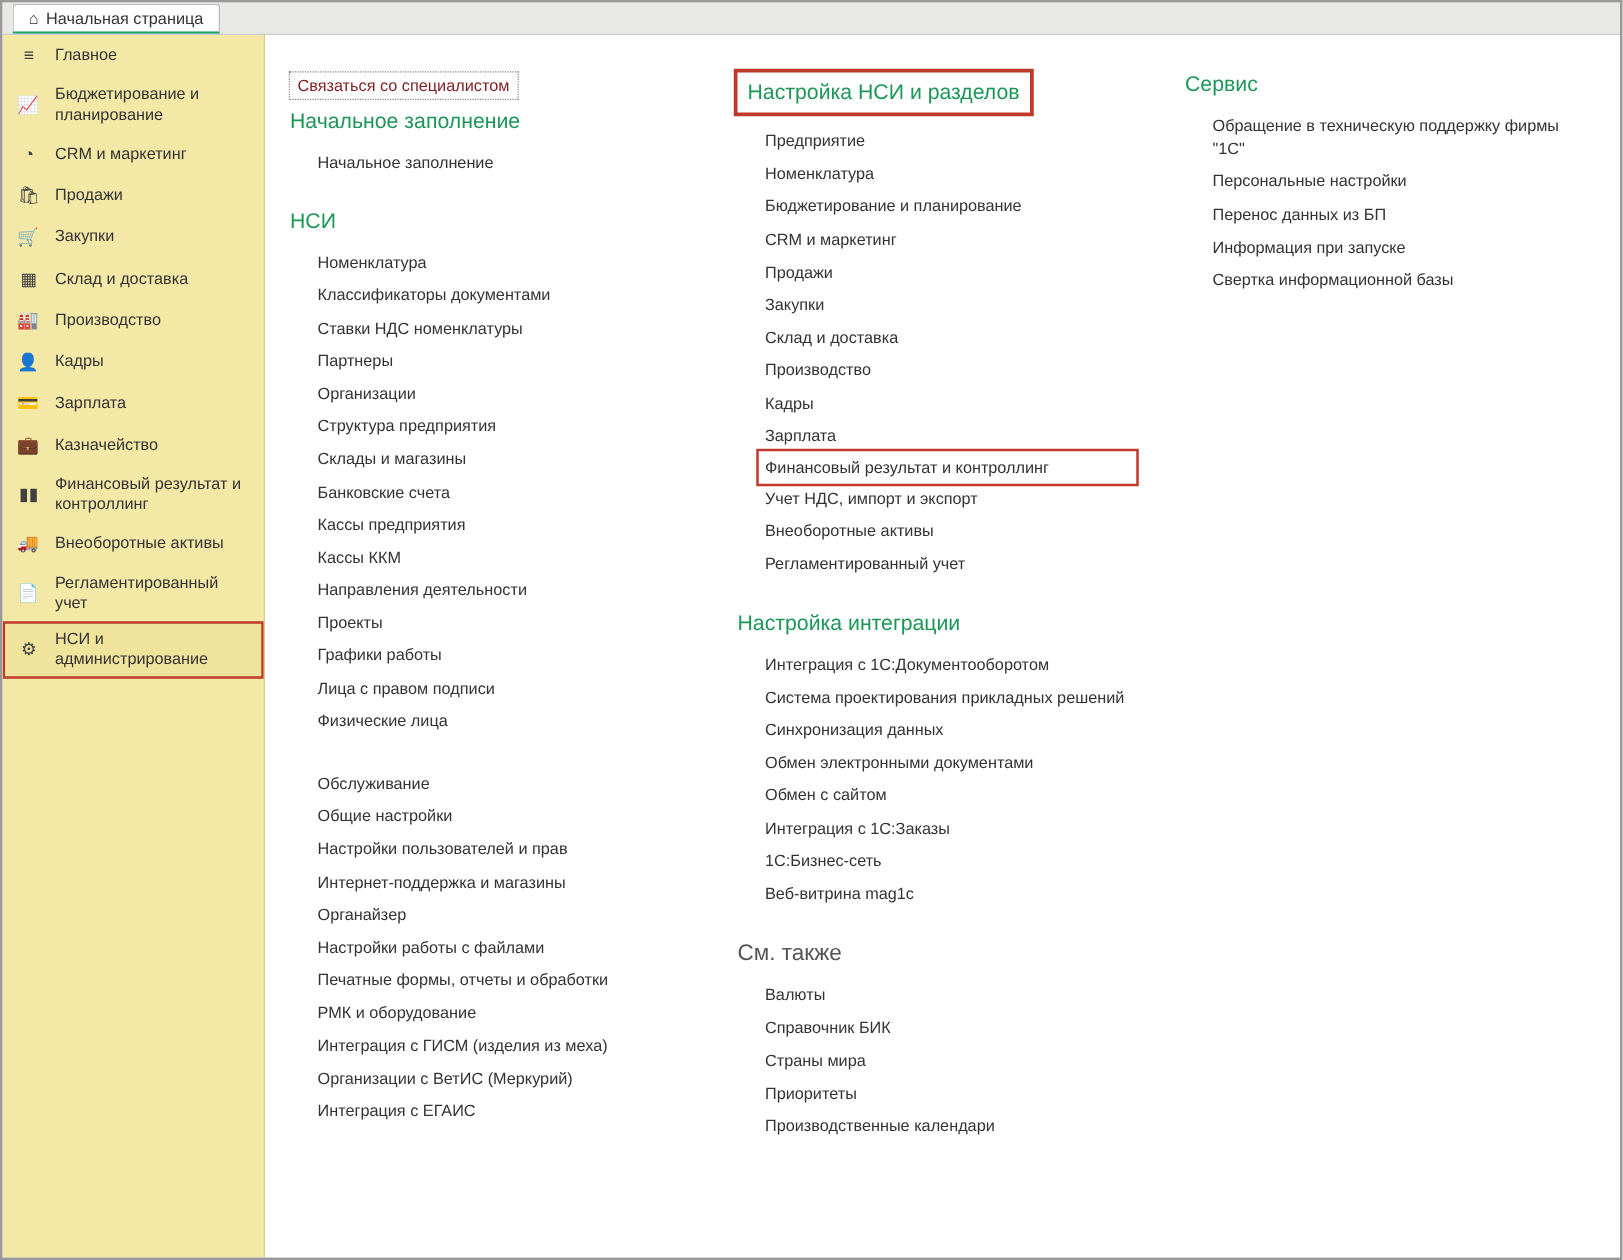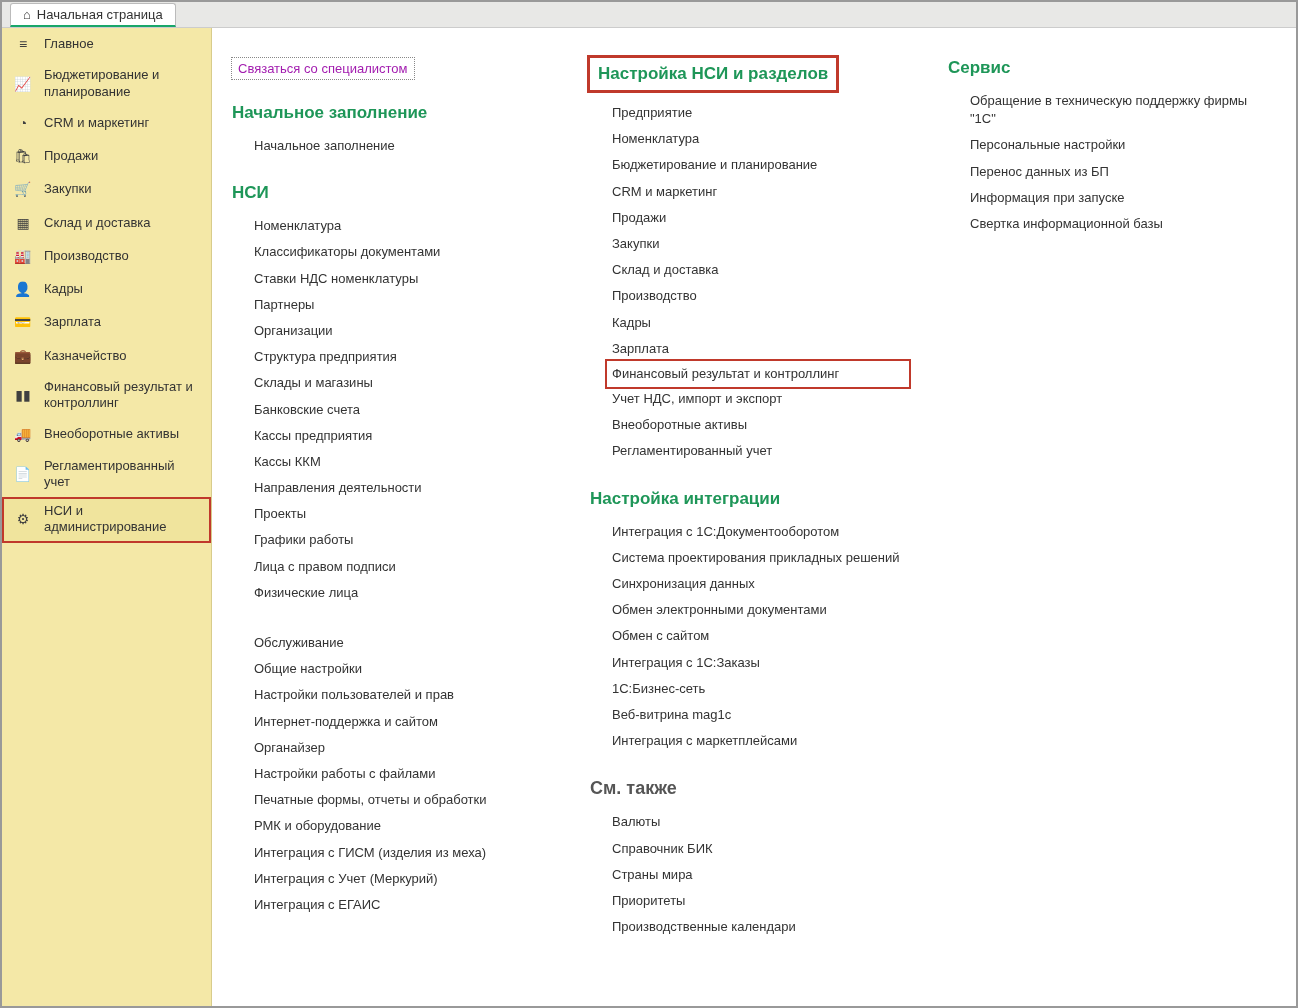--- a/index.html
+++ b/index.html
@@ -75,29 +75,29 @@
     padding: 30px 30px 30px 20px;
     overflow-y: auto;
     display: flex;
     gap: 40px;
   }
   .col { flex: 1; min-width: 0; }
   .special-link {
     display: inline-block;
     outline: 1px dotted #888;
     padding: 3px 6px;
-    margin-bottom: 24px;
-    color: #a21caf;
+    margin-bottom: 8px;
+    color: #7f1d1d;
     cursor: pointer;
   }
   .section { margin-bottom: 24px; }
   .section-title {
     color: #1e9658;
     font-size: 17px;
-    font-weight: bold;
+    font-weight: normal;
     margin-bottom: 10px;
   }
   .section-title.small {
     color: #555;
     font-size: 18px;
   }
   .section-title.highlighted {
     display: inline-block;
     outline: 3px solid #c0392b;
     padding: 6px 8px;
@@ -216,27 +216,27 @@
               <li>Графики работы</li>
               <li>Лица с правом подписи</li>
               <li>Физические лица</li>
             </ul>
           </div>
           <div class="section">
             <ul class="link-list">
               <li>Обслуживание</li>
               <li>Общие настройки</li>
               <li>Настройки пользователей и прав</li>
-              <li>Интернет-поддержка и сайтом</li>
+              <li>Интернет-поддержка и магазины</li>
               <li>Органайзер</li>
               <li>Настройки работы с файлами</li>
               <li>Печатные формы, отчеты и обработки</li>
               <li>РМК и оборудование</li>
               <li>Интеграция с ГИСМ (изделия из меха)</li>
-              <li>Интеграция с Учет (Меркурий)</li>
+              <li>Организации с ВетИС (Меркурий)</li>
               <li>Интеграция с ЕГАИС</li>
             </ul>
           </div>
         </div>
     </div>
     <div class="col" id="col2">
         <div class="section"><div class="section-title highlighted">Настройка НСИ и разделов</div><ul class="link-list">
             <li>Предприятие</li>
             <li>Номенклатура</li>
             <li>Бюджетирование и планирование</li>
@@ -256,21 +256,20 @@
           <div class="section-title">Настройка интеграции</div>
           <ul class="link-list">
             <li>Интеграция с 1С:Документооборотом</li>
             <li>Система проектирования прикладных решений</li>
             <li>Синхронизация данных</li>
             <li>Обмен электронными документами</li>
             <li>Обмен с сайтом</li>
             <li>Интеграция с 1С:Заказы</li>
             <li>1С:Бизнес-сеть</li>
             <li>Веб-витрина mag1c</li>
-            <li>Интеграция с маркетплейсами</li>
           </ul>
         </div>
         <div class="section">
           <div class="section-title small">См. также</div>
           <ul class="link-list">
             <li>Валюты</li>
             <li>Справочник БИК</li>
             <li>Страны мира</li>
             <li>Приоритеты</li>
             <li>Производственные календари</li>

